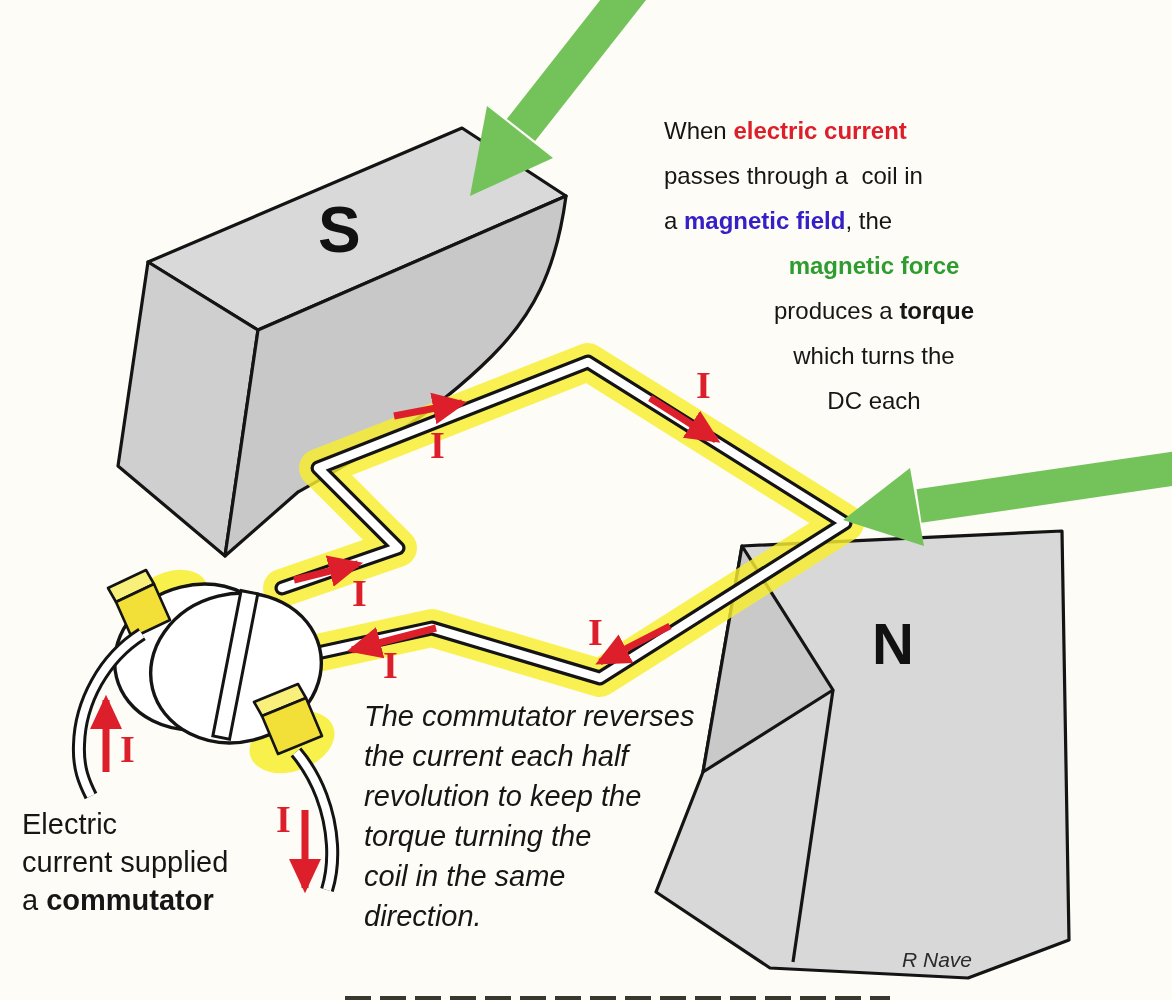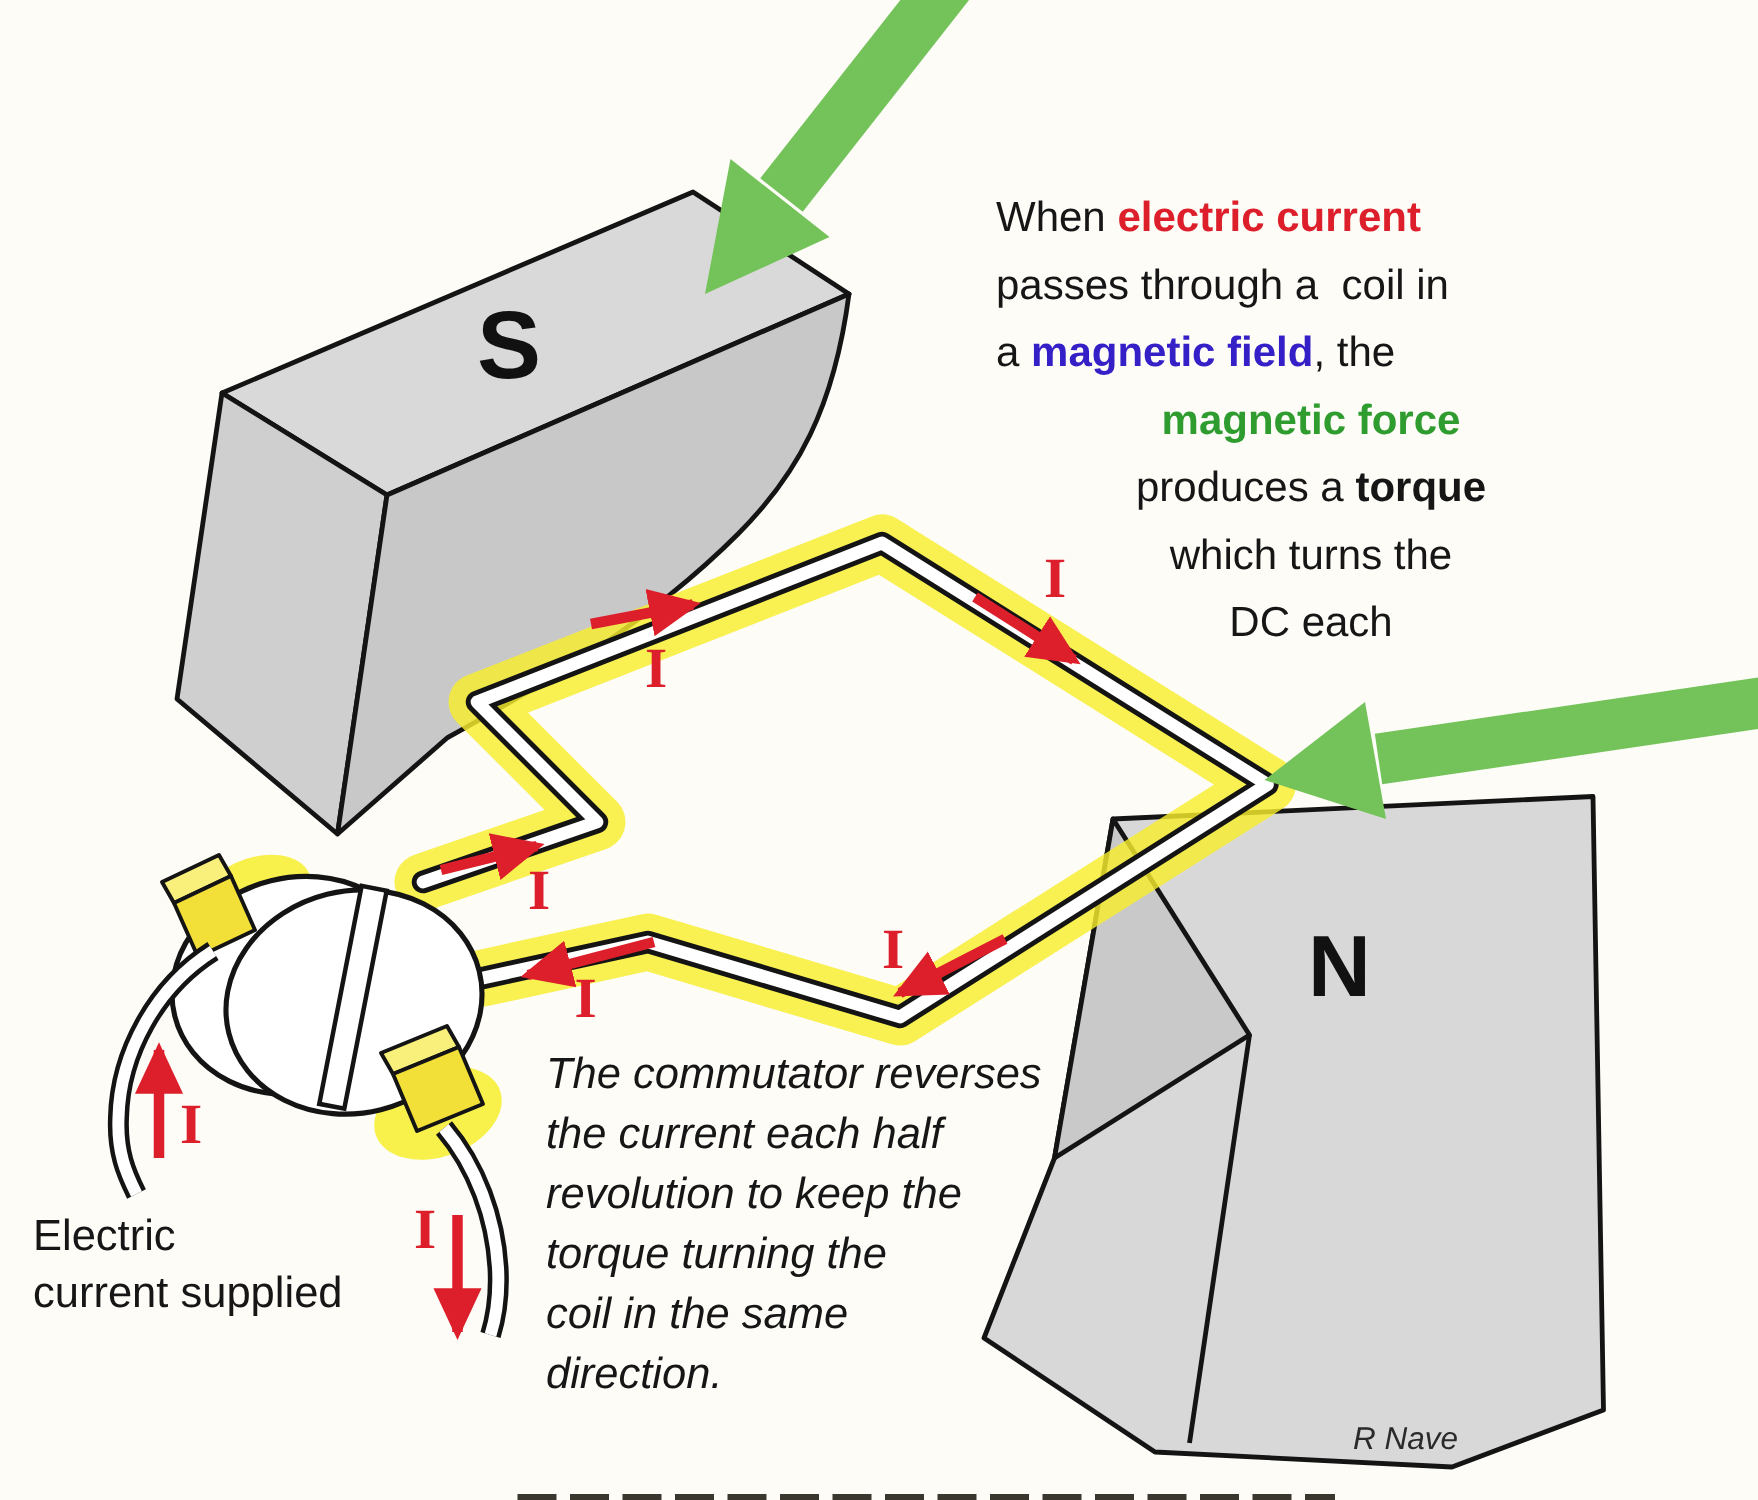--- a/index.html
+++ b/index.html
@@ -4,21 +4,21 @@
 <style>
   html,body{margin:0;padding:0;background:#ffffff;}
   .stage{
     position:relative;width:1172px;height:1000px;overflow:hidden;
     background:#fdfcf7;color:#161616;
     font-family:"Liberation Sans",sans-serif;
   }
   svg.draw{position:absolute;left:0;top:0;}
   .big-letter{font-family:"Liberation Sans",sans-serif;font-weight:700;fill:#111;}
   .cur{font-family:"Liberation Serif",serif;font-weight:700;font-size:38px;fill:#dc1f2a;}
-  .note{position:absolute;left:664px;top:122px;width:420px;font-size:28px;line-height:45px;}
+  .note{position:absolute;left:664px;top:108px;width:420px;font-size:24px;line-height:45px;}
   .nl{white-space:pre-wrap;}
   .nl.left{text-align:left;}
   .nl.center{text-align:center;}
   .b{font-weight:700;}
   .red{color:#dc1f2a;}
   .blue{color:#3520c8;text-align:right;}
   .green{color:#2f9c2f;}
   .cap-left{position:absolute;left:22px;top:805px;font-size:29px;line-height:38px;}
   .cap-mid{position:absolute;left:364px;top:696px;font-size:29px;line-height:40px;font-style:italic;}
   .cl{white-space:pre-wrap;}
@@ -120,20 +120,21 @@
     <div class="nl left"><span>a </span><span class="blue b">magnetic field</span><span>, the</span></div>
     <div class="nl center green b">magnetic force</div>
     <div class="nl center"><span>produces a </span><span class="b">torque</span></div>
     <div class="nl center">which turns the</div>
     <div class="nl center">DC each</div>
   </div>
 
   <div class="cap-left">
     <div class="cl">Electric</div>
     <div class="cl">current supplied</div>
+    <div class="cl"><span>a </span><span class="b">commutator</span></div>
   </div>
 
   <div class="cap-mid">
     <div class="cl">The commutator reverses</div>
     <div class="cl">the current each half</div>
     <div class="cl">revolution to keep the</div>
     <div class="cl">torque turning the</div>
     <div class="cl">coil in the same</div>
     <div class="cl">direction.</div>
   </div>

